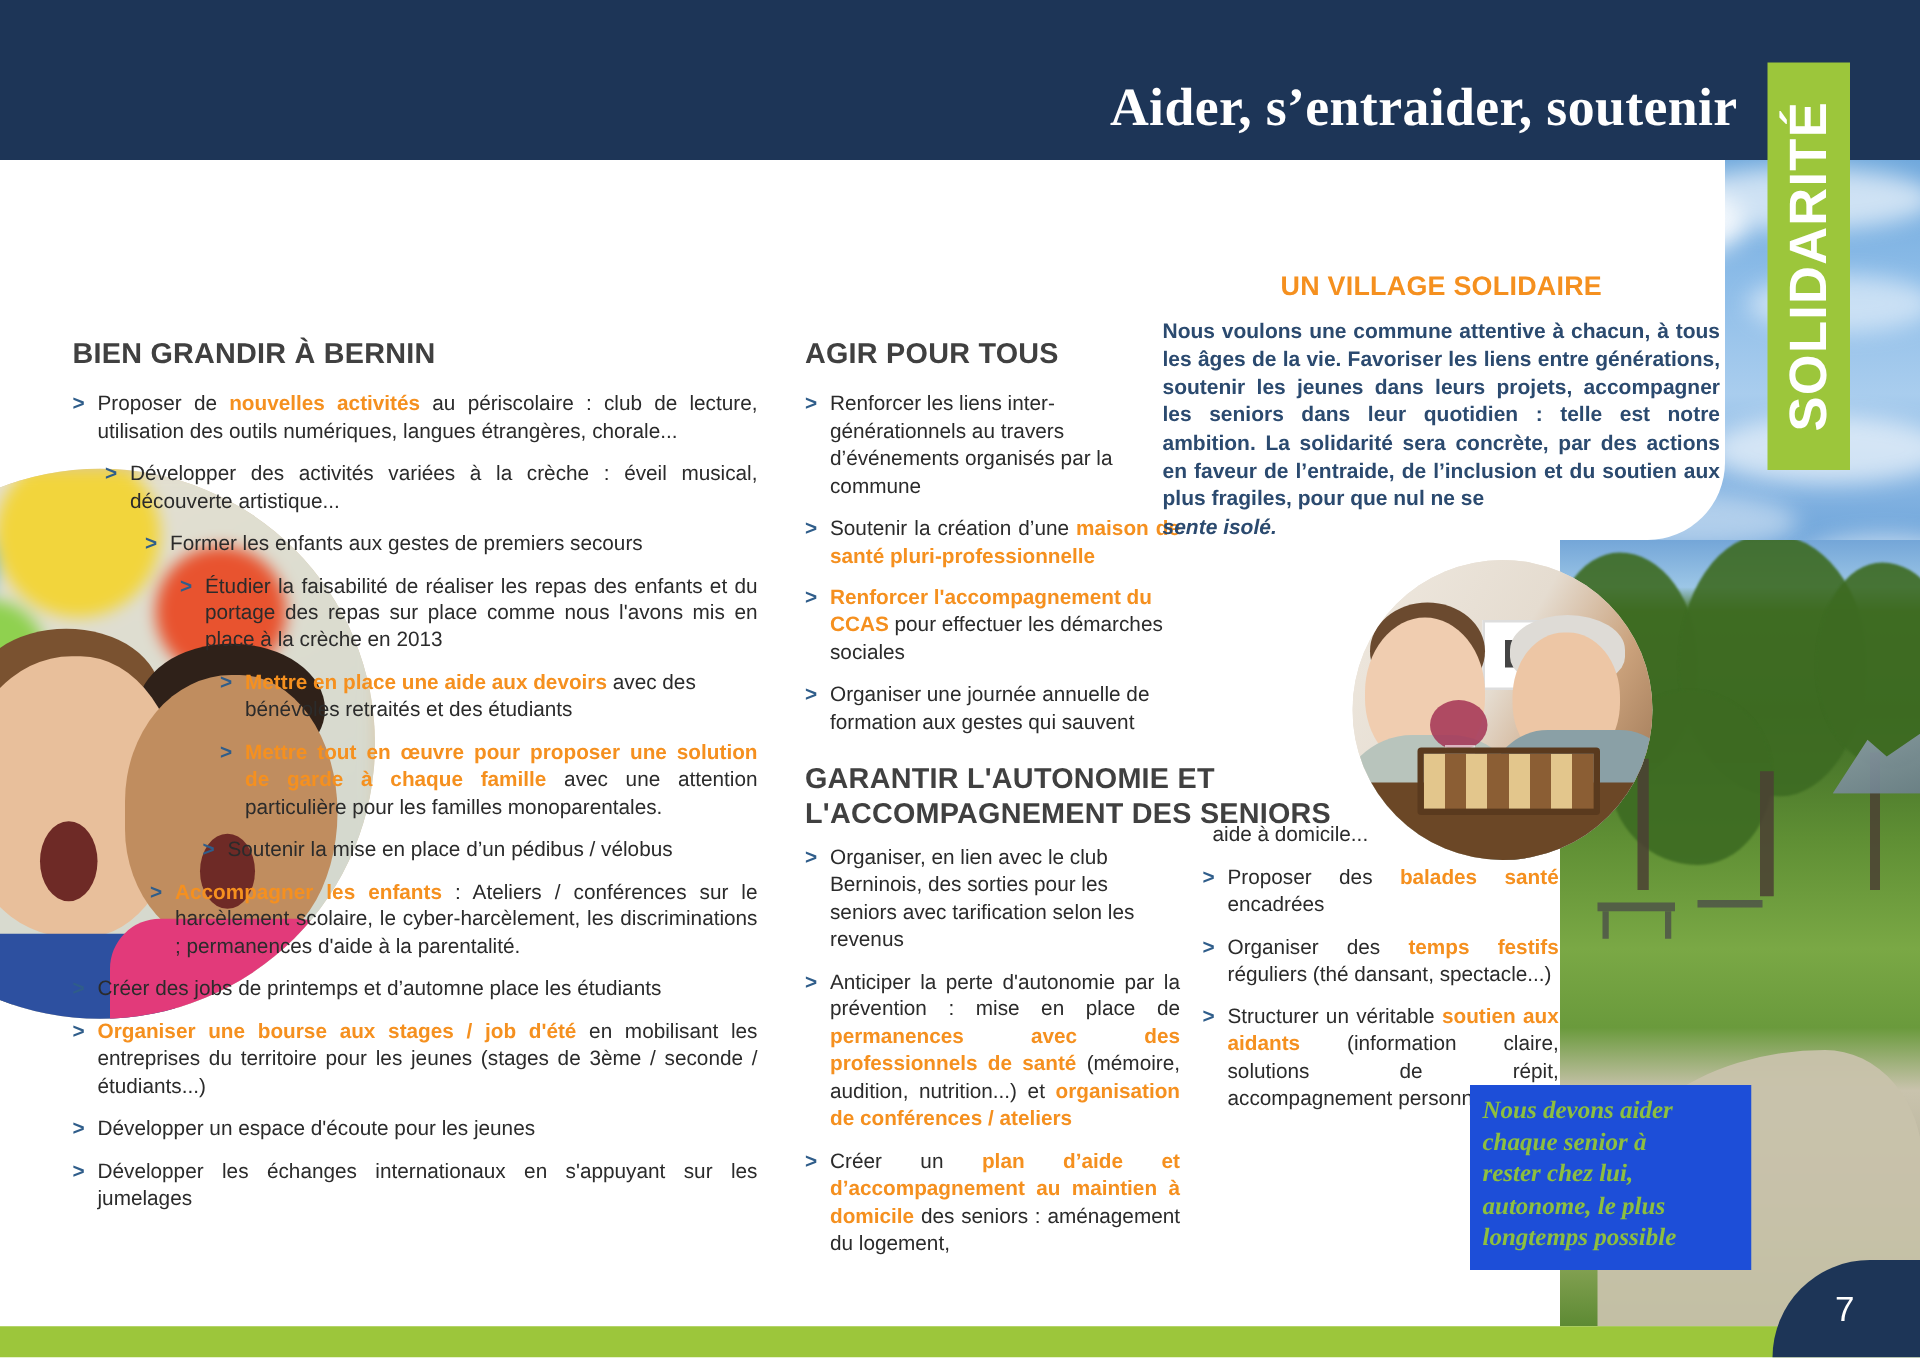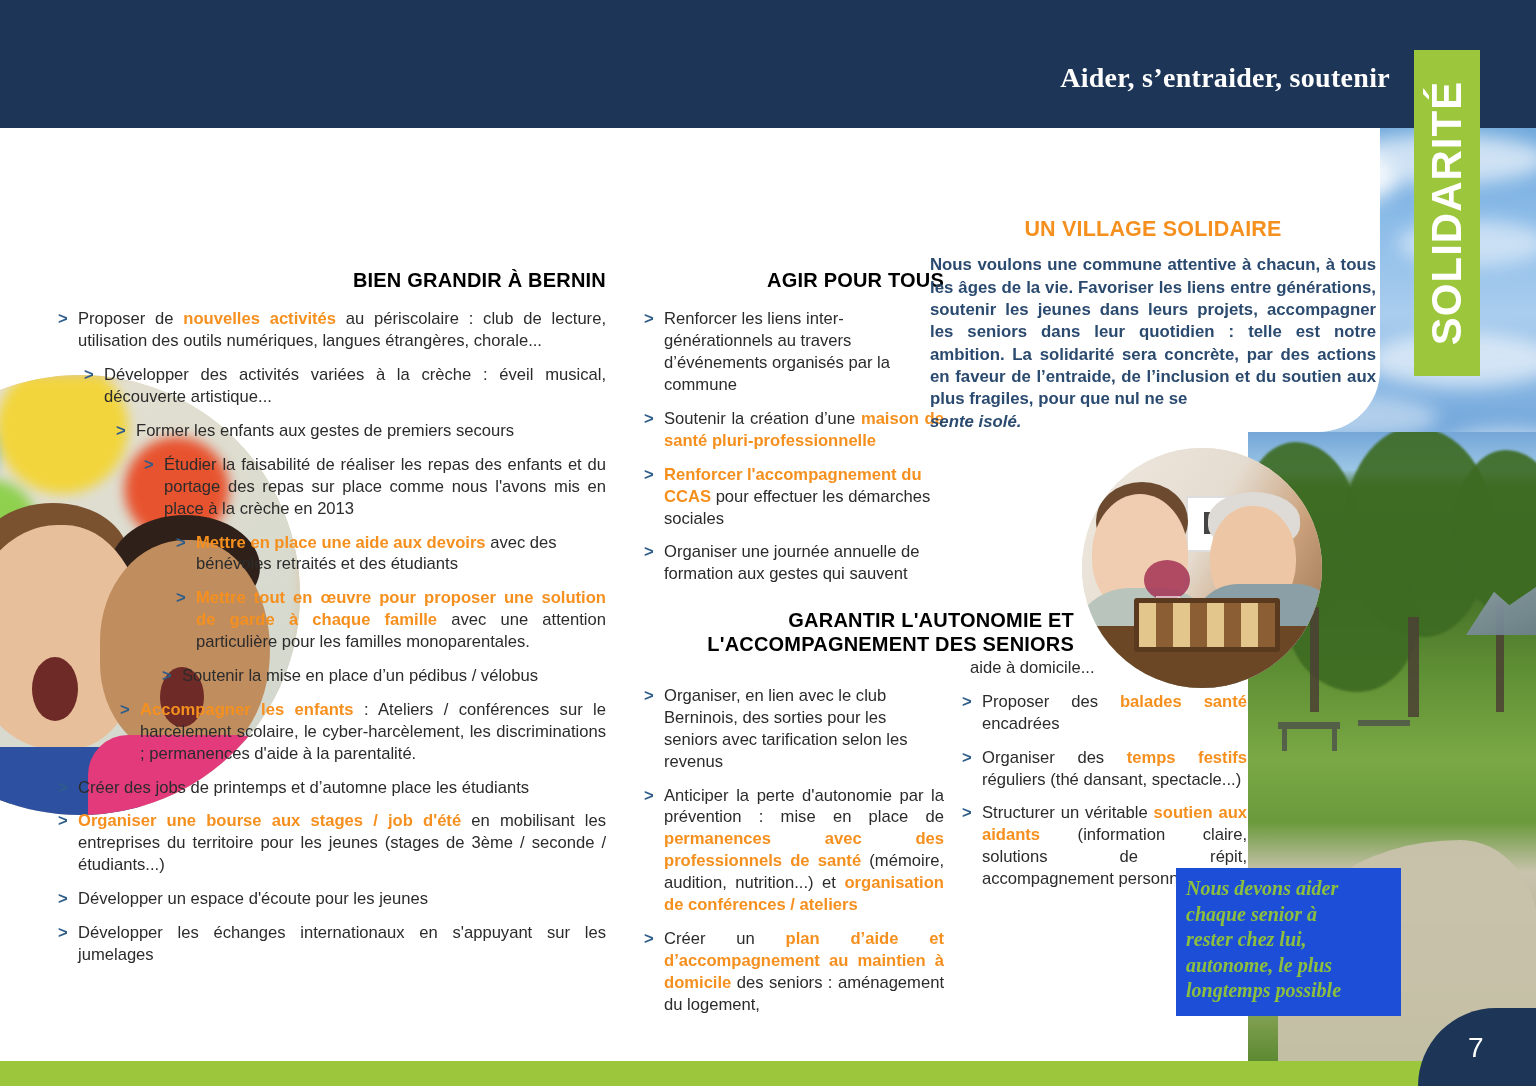--- a/index.html
+++ b/index.html
@@ -2,21 +2,21 @@
 <html><head>
 <meta charset="utf-8">
 <style>
   html,body{margin:0;padding:0;background:#fff;}
   body{width:1536px;height:1086px;position:relative;overflow:hidden;
        font-family:"Liberation Sans",sans-serif;color:#2b2b2b;}
 
   
   .header-bar{position:absolute;left:0;top:0;width:1536px;height:128px;background:#1d3557;z-index:6;}
   .header-title{position:absolute;right:146px;top:62px;color:#fff;font-family:"Liberation Serif",serif;
-      font-weight:700;font-size:28px;letter-spacing:.3px;white-space:nowrap;}
+      font-weight:700;font-size:43px;letter-spacing:.3px;white-space:nowrap;}
 
   
   .sky-photo{position:absolute;left:1248px;top:128px;width:288px;height:340px;z-index:2;overflow:hidden;
      background:linear-gradient(180deg,#6fa8dc 0%,#8cbce8 28%,#a9cdee 55%,#7fb0e0 80%,#5f9ad4 100%);}
   .sky-photo .cloud{position:absolute;border-radius:50%;background:rgba(255,255,255,.85);filter:blur(9px);}
   .c1{left:-20px;top:20px;width:170px;height:62px;}
   .c2{left:90px;top:6px;width:210px;height:50px;opacity:.75;}
   .c3{left:150px;top:92px;width:150px;height:46px;opacity:.6;}
   .c4{left:-10px;top:150px;width:120px;height:40px;opacity:.55;}
   .c5{left:120px;top:205px;width:190px;height:54px;opacity:.7;}
@@ -102,21 +102,21 @@
      repeating-linear-gradient(90deg,#e3c68c 0 17px,#8b5e34 17px 34px);border:5px solid #5a3a1e;border-radius:3px;}
   .chess-photo .flowers{position:absolute;left:62px;top:112px;width:46px;height:40px;border-radius:50%;background:#a33355;opacity:.85;}
   .chess-photo .vase{position:absolute;left:74px;top:148px;width:24px;height:36px;background:rgba(255,255,255,.6);}
   .chess-photo .mug{position:absolute;left:110px;top:156px;width:26px;height:24px;background:#f6f4f0;border-radius:3px 3px 6px 6px;}
 
   
   .col{position:absolute;z-index:6;}
   .colL{left:58px;top:268px;width:548px;}
   .colM{left:644px;top:268px;width:300px;}
 
-  h2.sec{font-size:20px;font-weight:700;color:#000000;margin:0 0 16px 0;letter-spacing:.2px;line-height:1.22;text-align:right;}
+  h2.sec{font-size:23px;font-weight:700;color:#404040;margin:0 0 16px 0;letter-spacing:.2px;line-height:1.22;}
   h2.orange{color:#f5901f;font-size:21.5px;text-align:center;margin-bottom:12px;}
 
   ul.bul{list-style:none;margin:0;padding:0;}
   ul.bul li{position:relative;padding-left:20px;margin-bottom:12px;font-size:16.6px;line-height:1.32;color:#2b2b2b;}
   ul.bul li::before{content:">";position:absolute;left:0;top:0;color:#2f5d8a;font-weight:700;}
   .jf{text-align:justify;}
   .or{color:#f5901f;font-weight:700;}
   .ind1{margin-left:26px;}
   .ind2{margin-left:58px;}
   .ind3{margin-left:86px;}
@@ -241,21 +241,21 @@
     </ul>
 </div>
 
 <div class="col" style="left:644px;top:608px;width:430px;">
   <h2 class="sec">
     <span>GARANTIR L'AUTONOMIE ET</span><br>
     <span>L'ACCOMPAGNEMENT DES SENIORS</span>
   </h2>
 </div>
 
-<div class="col" style="left:644px;top:675px;width:300px;margin-top:10px;">
+<div class="col" style="left:644px;top:675px;width:300px;">
   <ul class="bul" id="list-seniors-left">
       <li><span>Organiser, en lien avec le club Berninois, des sorties pour les seniors avec tarification selon les revenus</span></li>
       <li class="jf"><span>Anticiper la perte d'autonomie par la prévention : mise en place de </span><span class="or">permanences avec des professionnels de santé</span><span> (mémoire, audition, nutrition...) et </span><span class="or">organisation de conférences / ateliers</span></li>
       <li class="jf"><span>Créer un </span><span class="or">plan d’aide et d’accompagnement au maintien à domicile</span><span> des seniors : aménagement du logement,</span></li>
     </ul>
 </div>
 
 <div class="col" style="left:962px;top:657px;width:285px;">
   <div style="font-size:16.6px;line-height:1.32;margin:0 0 12px 8px;">aide à domicile...</div>
   <ul class="bul" id="list-seniors-right">

